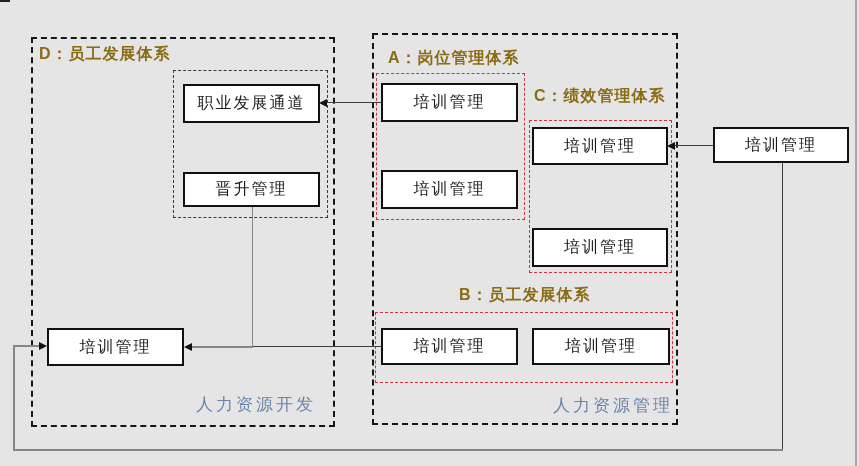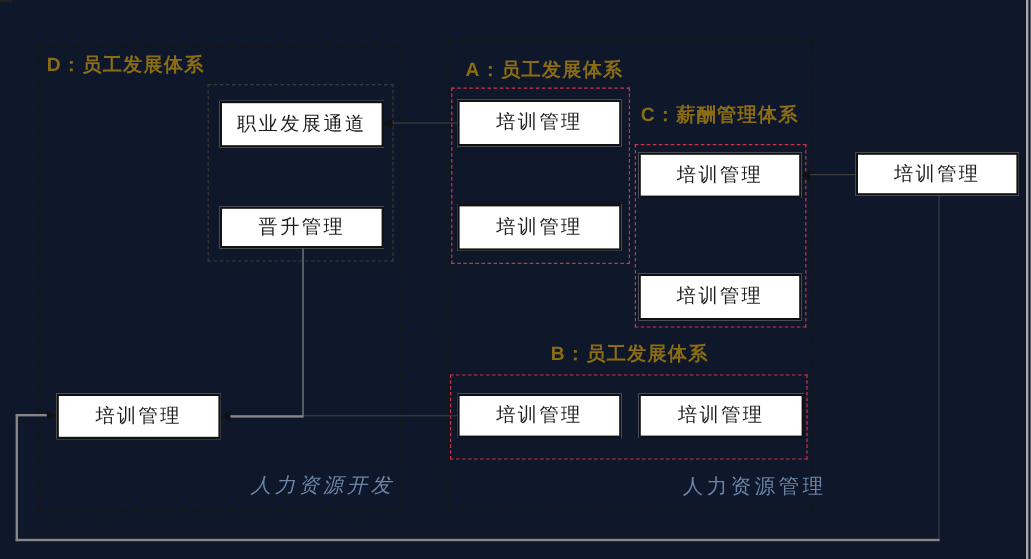--- a/index.html
+++ b/index.html
@@ -1,19 +1,19 @@
 <!DOCTYPE html>
 <html><head>
 <meta charset="utf-8">
 <style>
   html,body{margin:0;padding:0;background:#fff;}
   #canvas{
     position:relative;
     width:859px;height:466px;
-    background:#0f172a;
+    background:#e5e5e5;
     font-family:"Liberation Sans","DejaVu Sans",sans-serif;
     overflow:hidden;
   }
   .abs{position:absolute;box-sizing:border-box;}
   
   .frame-dashed{border:2px dashed #161616;background:transparent;}
   .frame-dotted{border:1px dashed #3a3a3a;background:transparent;}
   .frame-red{border:1px dashed #cc3344;background:transparent;}
   
   .node{
@@ -74,50 +74,50 @@
 
   <div class="abs node" style="left:183px;top:172px;width:137px;height:35px;">
     <span>晋升管理</span>
   </div>
   <div class="abs node" style="left:183px;top:84px;width:137px;height:39px;">
     <span>职业发展通道</span>
   </div>
   <div class="abs node" style="left:47px;top:328px;width:137px;height:38px;">
     <span>培训管理</span>
   </div>
-  <div class="abs region-label" style="left:209px;top:393px;font-style:italic;">人力资源开发</div>
+  <div class="abs region-label" style="left:196px;top:393px;">人力资源开发</div>
 
   <div class="abs frame-dashed" style="left:372px;top:33px;width:306px;height:392px;"></div>
 
-  <div class="abs sec-title" style="left:388px;top:48px;">A：员工发展体系</div>
+  <div class="abs sec-title" style="left:388px;top:48px;">A：岗位管理体系</div>
   <div class="abs frame-red" style="left:376px;top:73px;width:149px;height:147px;"></div>
   <div class="abs node" style="left:381px;top:83px;width:137px;height:39px;">
     <span>培训管理</span>
   </div>
   <div class="abs node" style="left:381px;top:170px;width:137px;height:39px;">
     <span>培训管理</span>
   </div>
 
-  <div class="abs sec-title" style="left:534px;top:86px;">C：薪酬管理体系</div>
+  <div class="abs sec-title" style="left:534px;top:86px;">C：绩效管理体系</div>
   <div class="abs frame-red" style="left:529px;top:120px;width:143px;height:153px;"></div>
   <div class="abs node" style="left:532px;top:127px;width:136px;height:38px;">
     <span>培训管理</span>
   </div>
   <div class="abs node" style="left:532px;top:228px;width:136px;height:39px;">
     <span>培训管理</span>
   </div>
 
   <div class="abs sec-title" style="left:459px;top:285px;">B：员工发展体系</div>
   <div class="abs frame-red" style="left:375px;top:312px;width:298px;height:71px;"></div>
   <div class="abs node" style="left:381px;top:328px;width:137px;height:37px;">
     <span>培训管理</span>
   </div>
   <div class="abs node" style="left:532px;top:328px;width:138px;height:37px;">
     <span>培训管理</span>
   </div>
 
-  <div class="abs region-label" style="left:553px;top:394px;margin-left:16px;">人力资源管理</div>
+  <div class="abs region-label" style="left:553px;top:394px;">人力资源管理</div>
 
   <div class="abs node" style="left:713px;top:127px;width:136px;height:36px;">
     <span>培训管理</span>
   </div>
 
 </div>
 
 </body></html>

